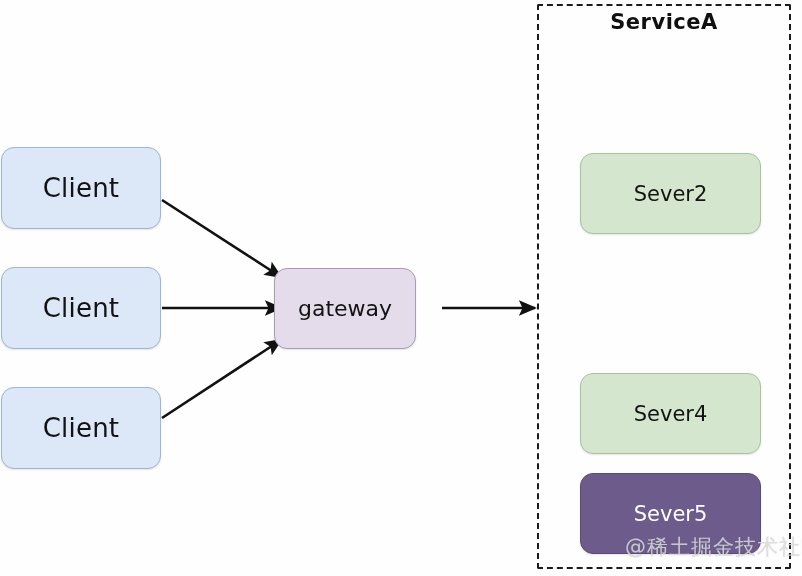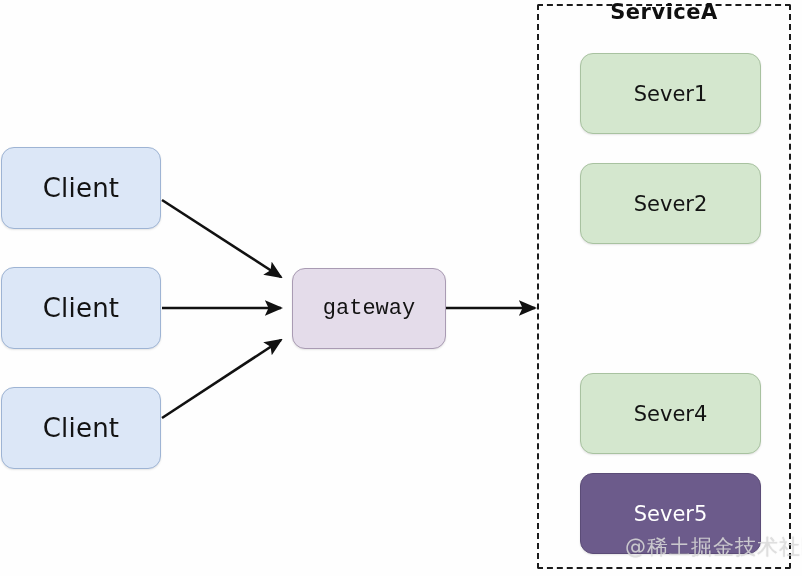--- a/index.html
+++ b/index.html
@@ -42,29 +42,28 @@
     font-size: 26px;
     color: #131313;
     letter-spacing: 0.2px;
   }
   #client-1 { top: 147px; }
   #client-2 { top: 267px; }
   #client-3 { top: 387px; }
 
   
   #gateway-node {
-    left: 292px;
+    left: 274px;
     top: 268px;
-    width: 154px;
+    width: 142px;
     height: 81px;
     background: #e4dcea;
     border: 1.6px solid #a99bb3;
     border-radius: 13px;
     box-shadow: 0 1px 2px rgba(0,0,0,0.10);
-    font-family: Liberation Mono, monospace;
   }
   #gateway-node .node-label {
     font-size: 22px;
     color: #131313;
   }
 
   
   #service-container {
     position: absolute;
     left: 537px;
@@ -72,21 +71,21 @@
     width: 254px;
     height: 565px;
     box-sizing: border-box;
     border: 2.4px dashed #1b1b1b;
     border-radius: 2px;
     background: transparent;
   }
   #service-title {
     position: absolute;
     left: 537px;
-    top: 0;
+    top: 10px;
     width: 254px;
     text-align: center;
     font-size: 21px;
     font-weight: 700;
     color: #101010;
     letter-spacing: 0.5px;
     user-select: none;
   }
 
   
@@ -105,21 +104,21 @@
   }
   .server-node.highlight {
     background: #6c5b8b;
     border: 1.6px solid #5b4c77;
   }
   .server-node.highlight .node-label {
     color: #ffffff;
     font-weight: 400;
   }
   #server-1 { top: 53px; }
-  #server-2 { top: 163px; align-items: center; }
+  #server-2 { top: 153px; align-items: center; }
   #server-3 { top: 263px; }
   #server-4 { top: 373px; }
   #server-5 { top: 473px; }
 
   
   #edges {
     position: absolute;
     left: 0;
     top: 0;
     width: 802px;
@@ -174,23 +173,20 @@
   </div>
 
   <div class="node" id="gateway-node">
     <span class="node-label">gateway</span>
   </div>
 
   <div id="service-container"></div>
 
   <div id="service-title">ServiceA</div>
 
-  <div class="node server-node" id="server-1">
-    <span class="node-label">Sever1</span>
-  </div>
 
   <div class="node server-node" id="server-2">
     <span class="node-label">Sever2</span>
   </div>
 
 
   <div class="node server-node" id="server-4">
     <span class="node-label">Sever4</span>
   </div>
 

